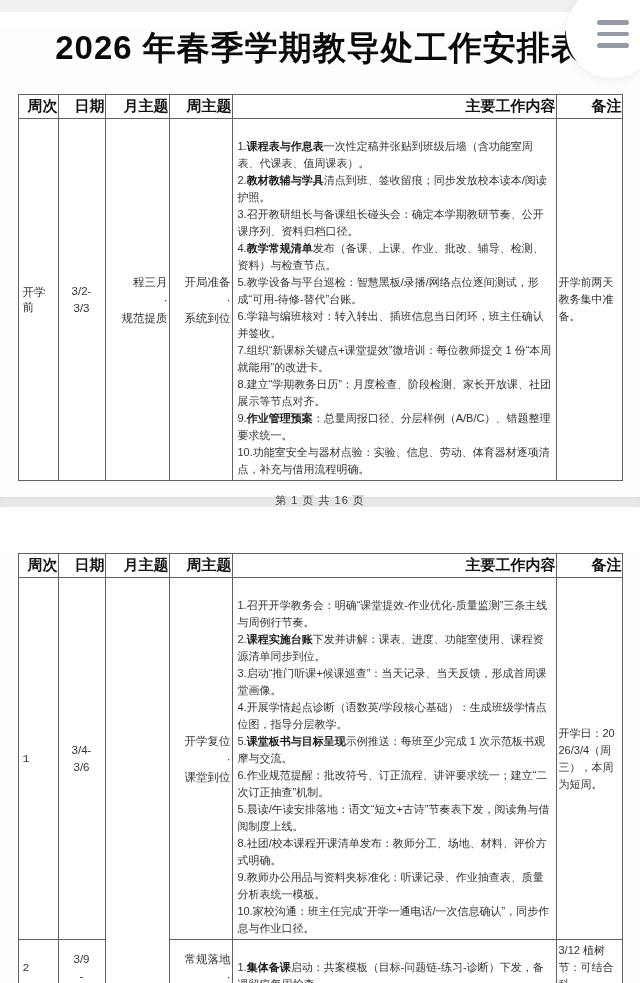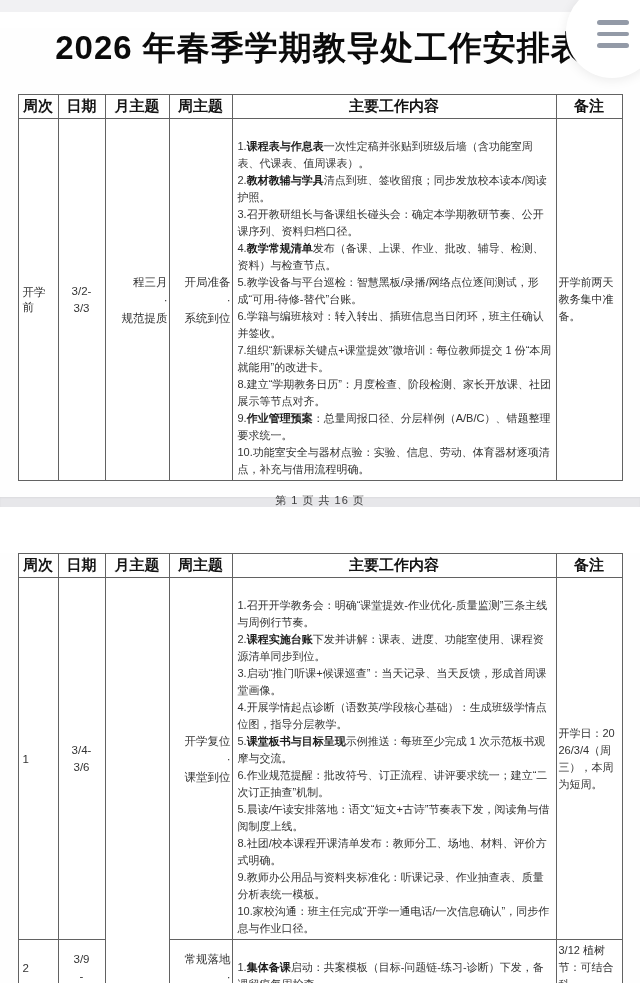--- a/index.html
+++ b/index.html
@@ -22,23 +22,23 @@
 
   table.sched{
     border-collapse:collapse;table-layout:fixed;
     width:604px;margin:26px auto 0;
     background:#fff;
   }
   .page2 table.sched{margin-top:46px;}
   .sched th,.sched td{border:1px solid #626262;}
   .sched th{
     font-size:15px;font-weight:700;color:#141414;
-    height:23px;text-align:center;padding:0;font-family:Liberation Serif, serif;
+    height:23px;text-align:right;padding:0;font-family:Liberation Serif, serif;
   }
-  td.c-week{font-size:11.5px;text-align:left;padding:2px 2px 2px 4px;vertical-align:middle;color:#333;}
+  td.c-week{font-size:11.5px;text-align:left;padding:2px 2px 2px 4px;vertical-align:middle;color:#333;font-family:Liberation Mono, monospace;}
   td.c-date{font-size:11.5px;text-align:center;padding:2px 9px;vertical-align:middle;color:#333;line-height:17px;}
   td.c-theme{font-size:11.5px;text-align:right;padding:2px 1px;vertical-align:middle;color:#333;line-height:18px;}
   td.c-main{
     font-size:11px;line-height:17px;color:#333;
     padding:19px 4px 2px 5px;vertical-align:top;
     word-break:break-all;text-align:left;
   }
   td.c-note{
     font-size:11px;line-height:17px;color:#333;
     padding:2px 2px;vertical-align:middle;

